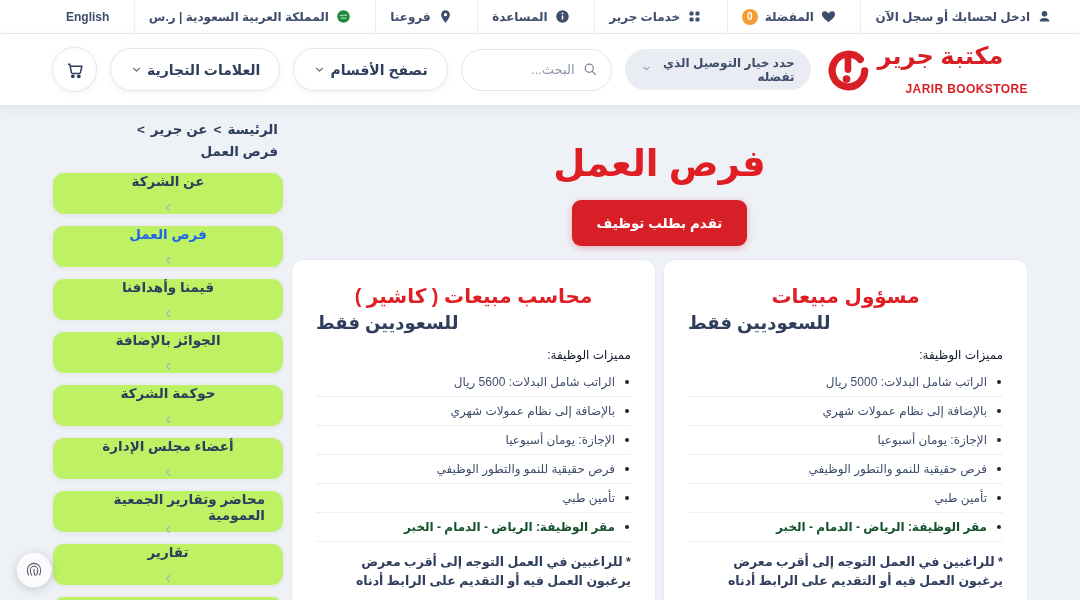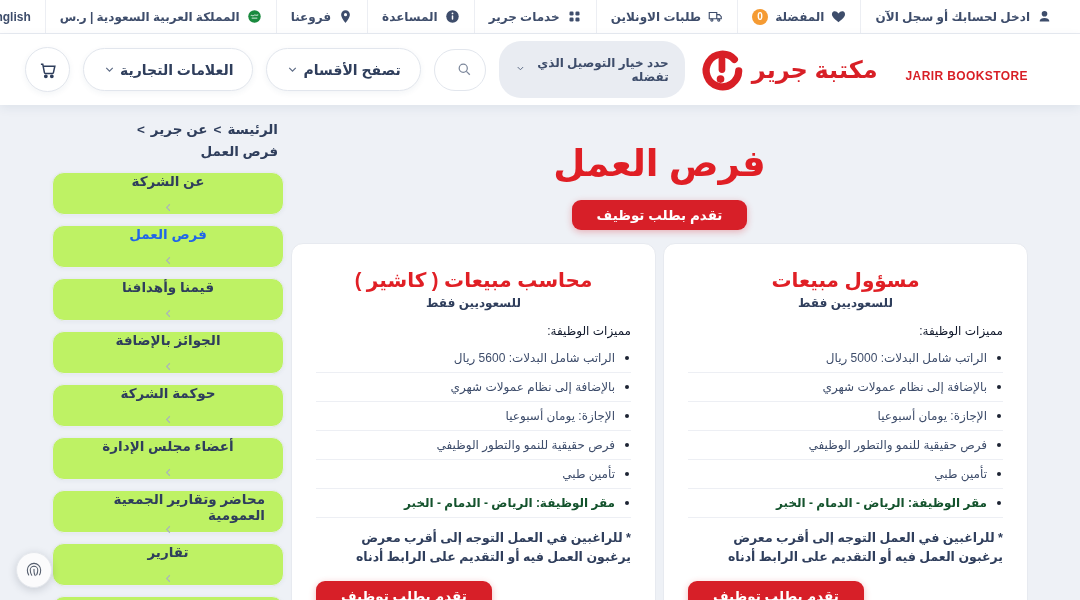--- a/index.html
+++ b/index.html
@@ -34,25 +34,25 @@
 
   
   .header {
     height:71px; background:#fff;
     display:flex; align-items:center; gap:13px;
     padding:0 52px; position:relative;
     box-shadow:0 3px 10px rgba(40,60,100,.08);
   }
   .logo { display:flex; align-items:center; gap:8px; direction:ltr; cursor:pointer; flex:none; }
   .logo-mark svg { width:46px; height:46px; }
-  .logo-text { display:flex; align-items:flex-end; line-height:1; }
+  .logo-text { display:flex; flex-direction:column; align-items:flex-start; line-height:1;gap:12px; }
   .logo-ar { font-size:24px; font-weight:800; color:#d81f26; letter-spacing:1px; }
   .logo-en { font-size:12px; font-weight:700; color:#d81f26; margin-top:3px; letter-spacing:.4px;margin-left:28px; }
   .delivery-pill {
-    background:#e9ecf2; border-radius:22px; height:57px; width:186px; flex:none;
+    background:#e9ecf2; border-radius:22px; height:41px; width:186px; flex:none;
     display:flex; align-items:center; justify-content:space-between;
     padding:0 16px; font-size:12px; font-weight:600; color:#3e4d6b; cursor:pointer;
   }
   .chev-down { width:13px; height:13px; color:#5d6b85; }
   .search-box { position:relative; flex:1; max-width:288px; }
   .search-box input {
     width:100%; height:42px; border:1px solid #e2e6ed; border-radius:22px;
     background:#fff; padding:0 36px 0 14px; font-size:13px; color:#3e4d6b;
     font-family:inherit; outline:none;
   }
@@ -90,31 +90,31 @@
     box-shadow:0 1px 4px rgba(40,60,100,.05);
     flex-direction:column;
   }
   .side-item .chev-l { width:13px; height:13px; color:#a8b1c0; }
   .side-item.active .side-label { color:#2166e8; }
 
   .page-title { text-align:center; font-size:37px; font-weight:800; color:#e01f25; margin:0 0 15px; }
   .title-actions { text-align:center; }
   .apply-btn {
     background:#d71f28; color:#fff; border:none; border-radius:9px;
-    padding:7px 25px; font-size:13.5px; font-weight:700; font-family:inherit; cursor:pointer;
+    padding:15px 25px; font-size:13.5px; font-weight:700; font-family:inherit; cursor:pointer;
     box-shadow:0 2px 7px rgba(215,31,40,.3);
   }
 
   .jobs-row { display:flex; gap:7px; margin-top:13px; }
   .job-card {
     flex:1; background:#fff; border:1px solid #e7eaf0; border-radius:12px;
     padding:16px 24px 20px; display:flex; flex-direction:column;
   }
   .job-title { text-align:center; color:#e01f25; font-size:20px; font-weight:800; margin:8px 0 4px; }
-  .job-subtitle { text-align:center; color:#2f3e5c; font-size:12px; font-weight:800; margin:0 0 14px; }
+  .job-subtitle { text-align:left; color:#2f3e5c; font-size:18px; font-weight:800; margin:0 0 14px; }
   .features-heading { font-size:12px; color:#0f172a; margin:0 0 2px; }
   .features-list { list-style:none; margin:4px 0 0; padding:0; }
   .feature {
     display:flex; align-items:center; gap:10px; padding:7px 2px;
     border-bottom:1px solid #edeff4; font-size:12px; color:#3e4d6b;
   }
   .bullet-dot { width:4px; height:4px; border-radius:50%; background:#1d2433; flex:none; }
   .feature.location { color:#14532d; font-weight:800; }
   .feature.location .bullet-dot { background:#1d2433; }
   .job-note { font-size:12.5px; font-weight:800; color:#2f3e5c; line-height:1.55; margin:11px 0 13px; }
@@ -144,31 +144,20 @@
   <div class="tb-item">
     <span>
       <svg viewBox="0 0 24 24" fill="currentColor">
           <path d="M12 21s-8.2-5.6-10-10.2C.6 6.9 2.7 3.5 6.2 3.5c2.3 0 3.7 1.2 5.8 3.5 2.1-2.3 3.5-3.5 5.8-3.5 3.5 0 5.6 3.4 4.2 7.3C20.2 15.4 12 21 12 21z"></path>
         </svg>
     </span>
     <span>المفضلة</span>
     <span class="count-badge">0</span>
   </div>
 
-  <div class="tb-item">
-    <span>
-      <svg viewBox="0 0 24 24" fill="none" stroke="currentColor" stroke-width="1.8">
-          <path d="M2 5.5h12v10H2z"></path>
-          <path d="M14 9h4.2l3 3.2v3.3H14"></path>
-          <circle cx="6.2" cy="17.6" r="1.7"></circle>
-          <circle cx="17.2" cy="17.6" r="1.7"></circle>
-        </svg>
-    </span>
-    <span>طلبات الاونلاين</span>
-  </div>
 
   <div class="tb-item">
     <span>
       <svg viewBox="0 0 24 24" fill="currentColor">
           <rect x="4" y="4" width="6.5" height="6.5" rx="2"></rect>
           <rect x="13.5" y="4" width="6.5" height="6.5" rx="2"></rect>
           <rect x="4" y="13.5" width="6.5" height="6.5" rx="2"></rect>
           <rect x="13.5" y="13.5" width="6.5" height="6.5" rx="2"></rect>
         </svg>
     </span>

